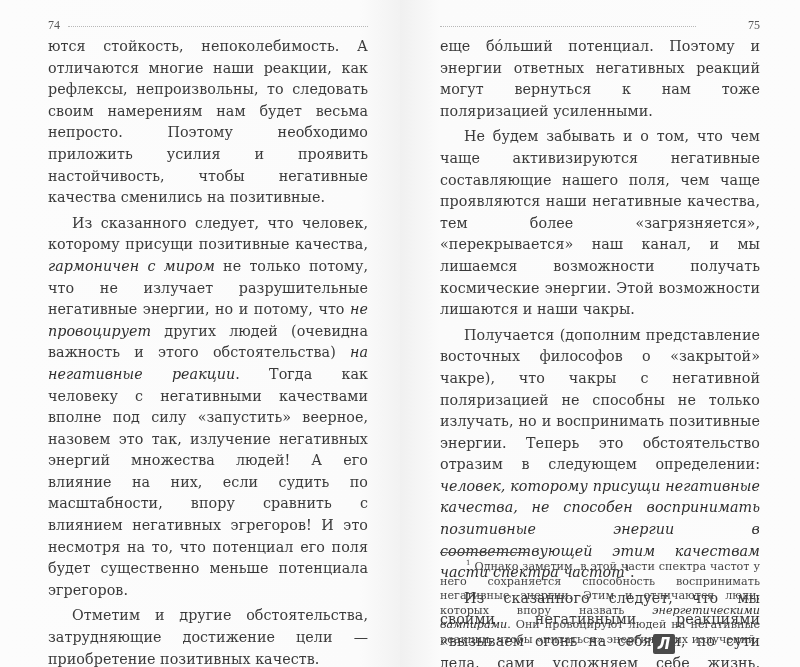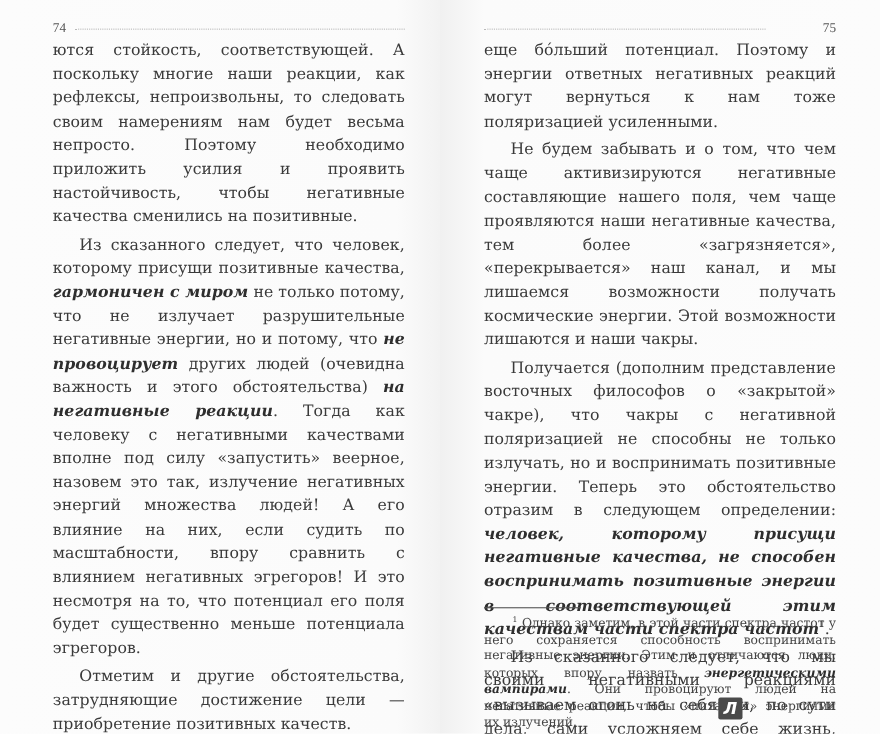--- a/index.html
+++ b/index.html
@@ -28,21 +28,21 @@
     position: absolute; top: 36px;
     font-size: 14.3px; line-height: 21.6px;
     text-align: justify; hyphens: manual;
     letter-spacing: 0.05px;
   }
   .left .body-text { left: 48px; width: 320px; }
   .right .body-text { left: 40px; width: 320px; }
   p { margin: 0; text-indent: 0; }
   p.ind { text-indent: 24px; margin-top: 4px; }
   p.ind:first-child { margin-top: 0; }
-  .bi { font-weight: bold; font-style: italic; color: #2e2e2e; }
+  .bi { font-weight: normal; font-style: italic; color: #2e2e2e; }
   sup { font-size: 8px; line-height: 0; }
   .footnote-rule {
     position: absolute; left: 40px; top: 552px; width: 88px; height: 0;
     border-top: 1px solid #555;
   }
   .footnote {
     position: absolute; left: 40px; top: 560px; width: 320px;
     font-size: 11.2px; line-height: 14.6px; text-align: justify; color: #444;
   }
   .footnote p { text-indent: 26px; }
@@ -61,21 +61,21 @@
 
 <div class="spread">
   <div class="top-band"></div>
 
   <div class="page left">
     <div class="header">
       <span class="num">74</span>
       <span class="dots"></span>
     </div>
     <div class="body-text" id="left-body">
-        <p><span>ются стойкость, соответствующей. А поскольку многие наши реакции, как рефлексы, непроизвольны, то следовать своим намерениям нам будет весьма непросто. Поэтому необходимо приложить усилия и проявить настойчивость, чтобы негативные качества сменились на позитивные.</span></p>
+        <p><span>ются стойкость, непоколебимость. А отличаются многие наши реакции, как рефлексы, непроизвольны, то следовать своим намерениям нам будет весьма непросто. Поэтому необходимо приложить усилия и проявить настойчивость, чтобы негативные качества сменились на позитивные.</span></p>
         <p class="ind"><span>Из сказанного следует, что человек, которому присущи позитивные качества, </span><span class="bi">гармоничен с миром</span><span> не только потому, что не излучает разрушительные негативные энергии, но и потому, что </span><span class="bi">не провоцирует</span><span> других людей (очевидна важность и этого обстоятельства) </span><span class="bi">на негативные реакции</span><span>. Тогда как человеку с негативными качествами вполне под силу «запустить» веерное, назовем это так, излучение негативных энергий множества людей! А его влияние на них, если судить по масштабности, впору сравнить с влиянием негативных эгрегоров! И это несмотря на то, что потенциал его поля будет существенно меньше потенциала эгрегоров.</span></p>
         <p class="ind"><span>Отметим и другие обстоятельства, затрудняющие достижение цели — приобретение позитивных качеств.</span></p>
       </div>
   </div>
 
   <div class="page right">
     <div class="header">
       <span class="dots"></span>
       <span class="num">75</span>
     </div>

